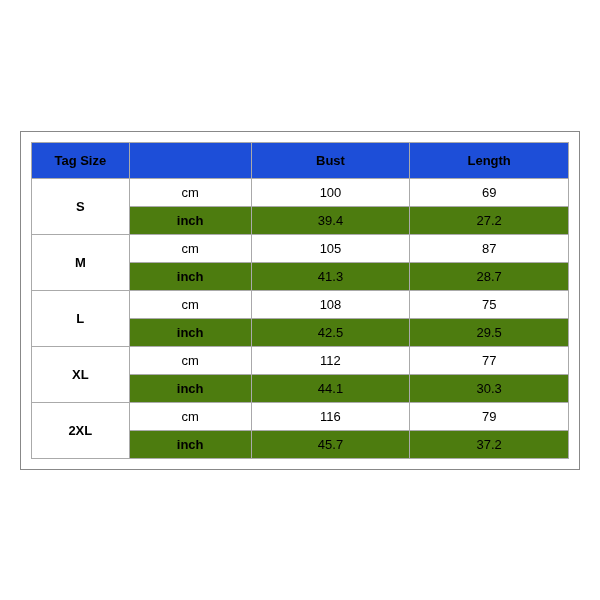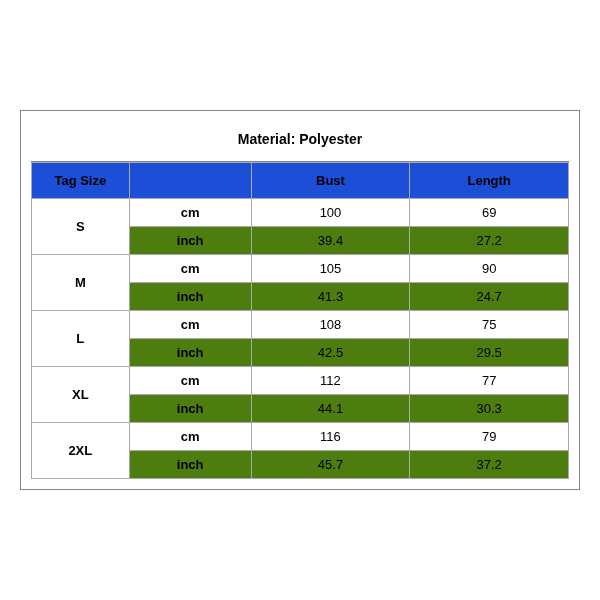--- a/index.html
+++ b/index.html
@@ -41,40 +41,39 @@
       padding: 10px 4px;
     }
     .tag-size-cell {
       font-weight: bold;
       vertical-align: middle;
       text-align: center;
       width: 80px;
       border: 1px solid #aaa;
     }
     .unit-cell {
-      font-weight: bold;
+      font-weight: normal;
       width: 100px;
       text-align: center;
     }
     .shaded {
       background-color: #4d7c0f;
     }
     .data-cell {
       width: 130px;
       margin-top: 44px;
     }
     .tag-size-merged {
       font-weight: bold;
     }
   </style>
 </head>
 <body>
 
 <div class="outer-border">
-  <div class="title-row">Material: Polyester</div>
   <table>
     <thead>
       <tr class="header-row">
         <th>Tag Size</th>
         <th></th>
         <th>Bust</th>
         <th>Length</th>
       </tr>
     </thead>
     <tbody id="table-body">
@@ -86,26 +85,26 @@
         </tr>
         <tr>
           <td class="unit-cell shaded" style="font-weight: bold;">inch</td>
           <td class="data-cell shaded">39.4</td>
           <td class="data-cell shaded">27.2</td>
         </tr>
         <tr>
           <td rowspan="2" class="tag-size-cell tag-size-merged">M</td>
           <td class="unit-cell">cm</td>
           <td class="data-cell">105</td>
-          <td class="data-cell">90</td>
+          <td class="data-cell">87</td>
         </tr>
         <tr>
           <td class="unit-cell shaded" style="font-weight: bold;">inch</td>
           <td class="data-cell shaded">41.3</td>
-          <td class="data-cell shaded">24.7</td>
+          <td class="data-cell shaded">28.7</td>
         </tr>
         <tr>
           <td rowspan="2" class="tag-size-cell tag-size-merged">L</td>
           <td class="unit-cell">cm</td>
           <td class="data-cell">108</td>
           <td class="data-cell">75</td>
         </tr>
         <tr>
           <td class="unit-cell shaded" style="font-weight: bold;">inch</td>
           <td class="data-cell shaded">42.5</td>

